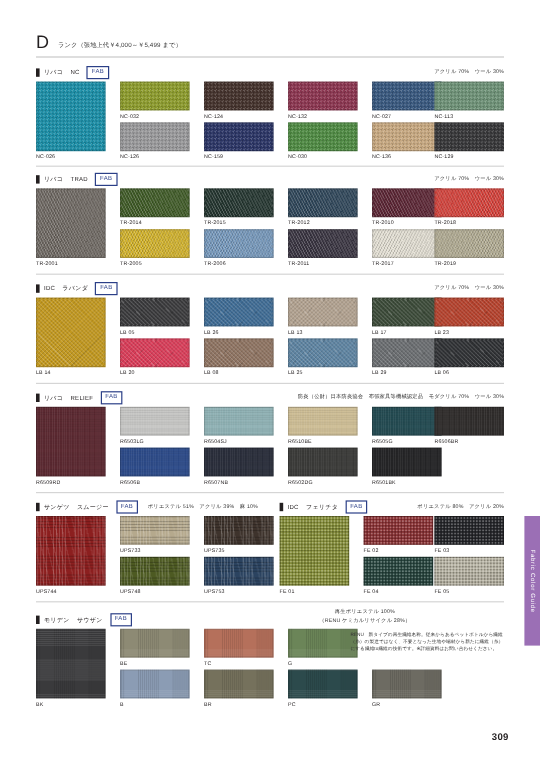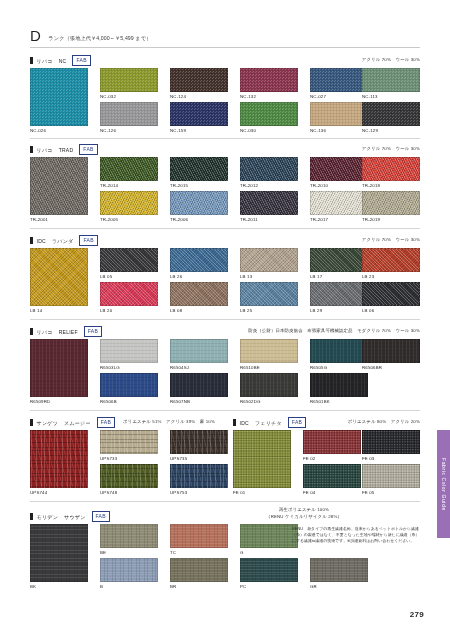--- a/index.html
+++ b/index.html
@@ -547,15 +547,15 @@
       </div>
     </div>
   </div>
 
   <div class="renu-note" style="left:292px; top:526px;">RENU　新タイプの再生繊維名称。従来からあるペットボトルから繊維（糸）の製造ではなく、不要となった生地や端材から新たに繊維（糸）にする繊維to繊維の技術です。※詳細資料はお問い合わせください。</div>
 
   <div class="side-tab">
     <span>Fabric Color Guide</span>
   </div>
 
-  <div class="page-no">279</div>
+  <div class="page-no">309</div>
 
 </div>
 
 </body></html>

